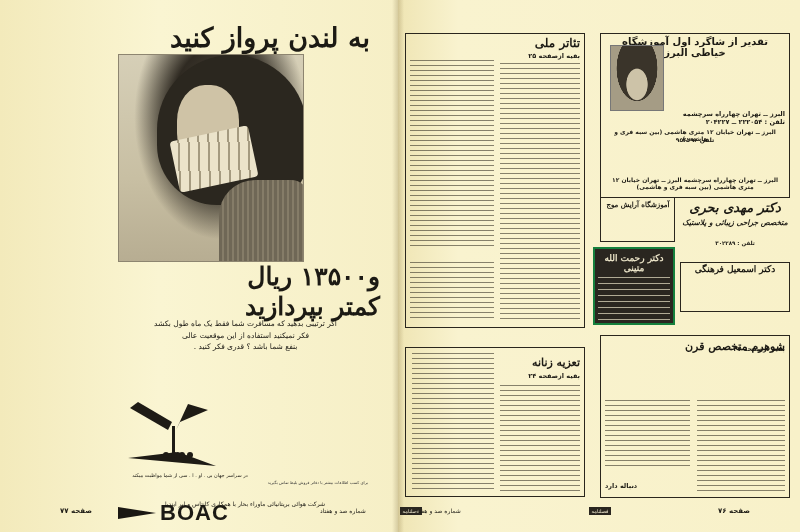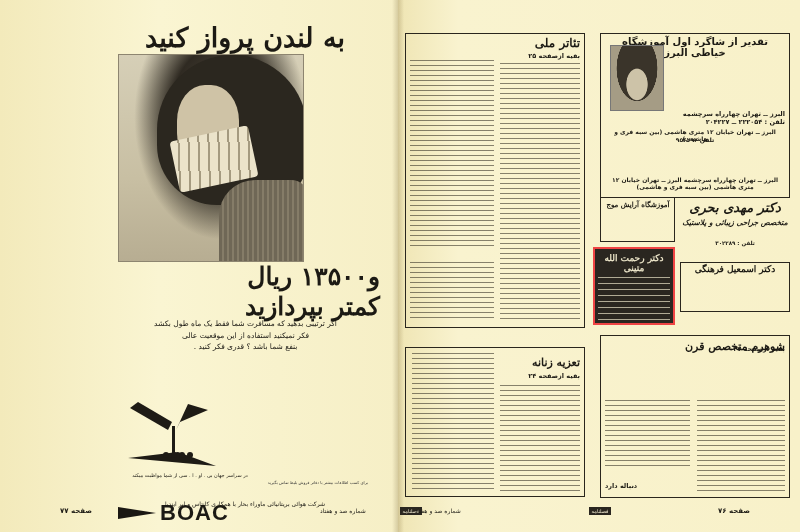--- a/index.html
+++ b/index.html
@@ -1,42 +1,42 @@
 <!DOCTYPE html>
 <html><head>
 <meta charset="utf-8">
 <style>
 *{box-sizing:border-box;margin:0;padding:0}
 body{width:800px;height:532px;background:#f6efc4;font-family:"DejaVu Sans",sans-serif;color:#1c1a14;position:relative;overflow:hidden}
 .page{position:absolute;top:0;height:532px;background:#f8f2cb}
 .left{left:0;width:398px;background:linear-gradient(90deg,#f3eabb 0%,#faf5d2 40%,#f6efc6 100%)}
 .right{left:398px;width:402px;background:linear-gradient(90deg,#efe5b4 0%,#f9f3cf 15%,#f8f1c9 100%)}
 .gutter{position:absolute;left:392px;top:0;width:12px;height:532px;background:linear-gradient(90deg,rgba(0,0,0,0) 0%,rgba(120,100,50,.25) 50%,rgba(0,0,0,0) 100%)}
-.ad-title{position:absolute;left:120px;top:22px;width:250px;text-align:center;font-size:27px;font-weight:bold;direction:rtl;font-family:"DejaVu Serif",serif}
+.ad-title{position:absolute;left:120px;top:22px;width:250px;text-align:right;font-size:27px;font-weight:bold;direction:rtl;font-family:"DejaVu Serif",serif}
 .photo{position:absolute;left:118px;top:54px;width:186px;height:208px;background:radial-gradient(ellipse at 55% 30%,#5a5246 0%,#2f2a22 35%,transparent 60%),linear-gradient(180deg,#d6cfb7 0%,#c8bfa3 60%,#b7ad92 100%);border:1px solid #8d8570;overflow:hidden}
 .photo .hair{position:absolute;left:38px;top:0;width:150px;height:150px;background:#2b271f;border-radius:50% 50% 30% 40%}
 .photo .face{position:absolute;left:58px;top:30px;width:62px;height:80px;background:#cfc3a6;border-radius:45% 45% 40% 40%}
 .photo .money{position:absolute;left:55px;top:78px;width:80px;height:52px;background:repeating-linear-gradient(100deg,#ebe3ca 0 8px,#a49a80 8px 10px);transform:rotate(-12deg);border-radius:4px}
 .photo .body{position:absolute;left:100px;top:125px;width:90px;height:90px;background:repeating-linear-gradient(90deg,#6f6756 0 3px,#857c68 3px 5px);border-radius:40% 20% 0 0}
 .price{position:absolute;left:110px;top:262px;width:270px;direction:rtl;font-size:25px;font-weight:bold;line-height:30px;font-family:"DejaVu Serif",serif}
 .ad-body{position:absolute;left:118px;top:318px;width:255px;direction:rtl;text-align:center;font-size:7.5px;line-height:11.6px}
 .logo-bird{position:absolute;left:128px;top:400px;width:90px;height:70px}
 .boac-tag{position:absolute;left:130px;top:472px;width:120px;font-size:5px;direction:rtl;text-align:center}
 .boac{position:absolute;left:118px;top:502px;width:140px;height:22px;display:flex;align-items:center}
 .boac .arrow{width:38px;height:0;border-top:6px solid transparent;border-bottom:6px solid transparent;border-left:38px solid #1a1712}
 .boac span{font-size:22px;font-weight:bold;letter-spacing:1px;margin-left:4px;font-family:"Liberation Sans",sans-serif}
 .boac-note{position:absolute;left:258px;top:480px;width:110px;font-size:4px;line-height:5px;direction:rtl;color:#333}
 .boac-sub{position:absolute;left:130px;top:500px;width:230px;font-size:6px;direction:rtl;text-align:center}
 .folio{position:absolute;font-size:7px;font-weight:bold;direction:rtl}
 .issue{position:absolute;font-size:6px;direction:rtl}
 .box{position:absolute;border:1px solid #2a261d}
 .col-text{font-size:5px;line-height:7px;color:#2a2519;direction:rtl;text-align:justify}
 .head{font-weight:bold;direction:rtl}
 .lines{background:repeating-linear-gradient(180deg,rgba(40,35,25,.55) 0 1px,transparent 1px 5px)}
-.dark-ad{position:absolute;left:593px;top:247px;width:82px;height:78px;background:#2a2620;color:#e9e2c6;border:2px solid #ef4444;padding:4px 3px;direction:rtl;text-align:center}
+.dark-ad{position:absolute;left:593px;top:247px;width:82px;height:78px;background:#2a2620;color:#e9e2c6;border:2px solid #15803d;padding:4px 3px;direction:rtl;text-align:center}
 .dark-ad .t{font-size:9px;font-weight:bold;font-family:"DejaVu Serif",serif;margin-bottom:4px}
 .dark-ad .lines2{height:48px;background:repeating-linear-gradient(180deg,rgba(233,226,198,.7) 0 1px,transparent 1px 6px)}
 .portrait{position:absolute;left:610px;top:45px;width:54px;height:66px;background:radial-gradient(ellipse at 50% 60%,#cdc3a8 0 28%,transparent 30%),radial-gradient(ellipse at 50% 35%,#3a342a 0 55%,#a59c85 56%);border:1px solid #777}
 .badge{position:absolute;left:400px;top:507px;width:22px;height:8px;background:#2a2620;color:#f1ead0;font-size:5px;text-align:center;line-height:8px}
 .badge2{position:absolute;left:589px;top:507px;width:22px;height:8px;background:#2a2620;color:#f1ead0;font-size:5px;text-align:center;line-height:8px}
 .endmark{display:inline-block;width:6px;height:6px;background:#222;vertical-align:middle}
 </style>
 </head>
 <body>
 

